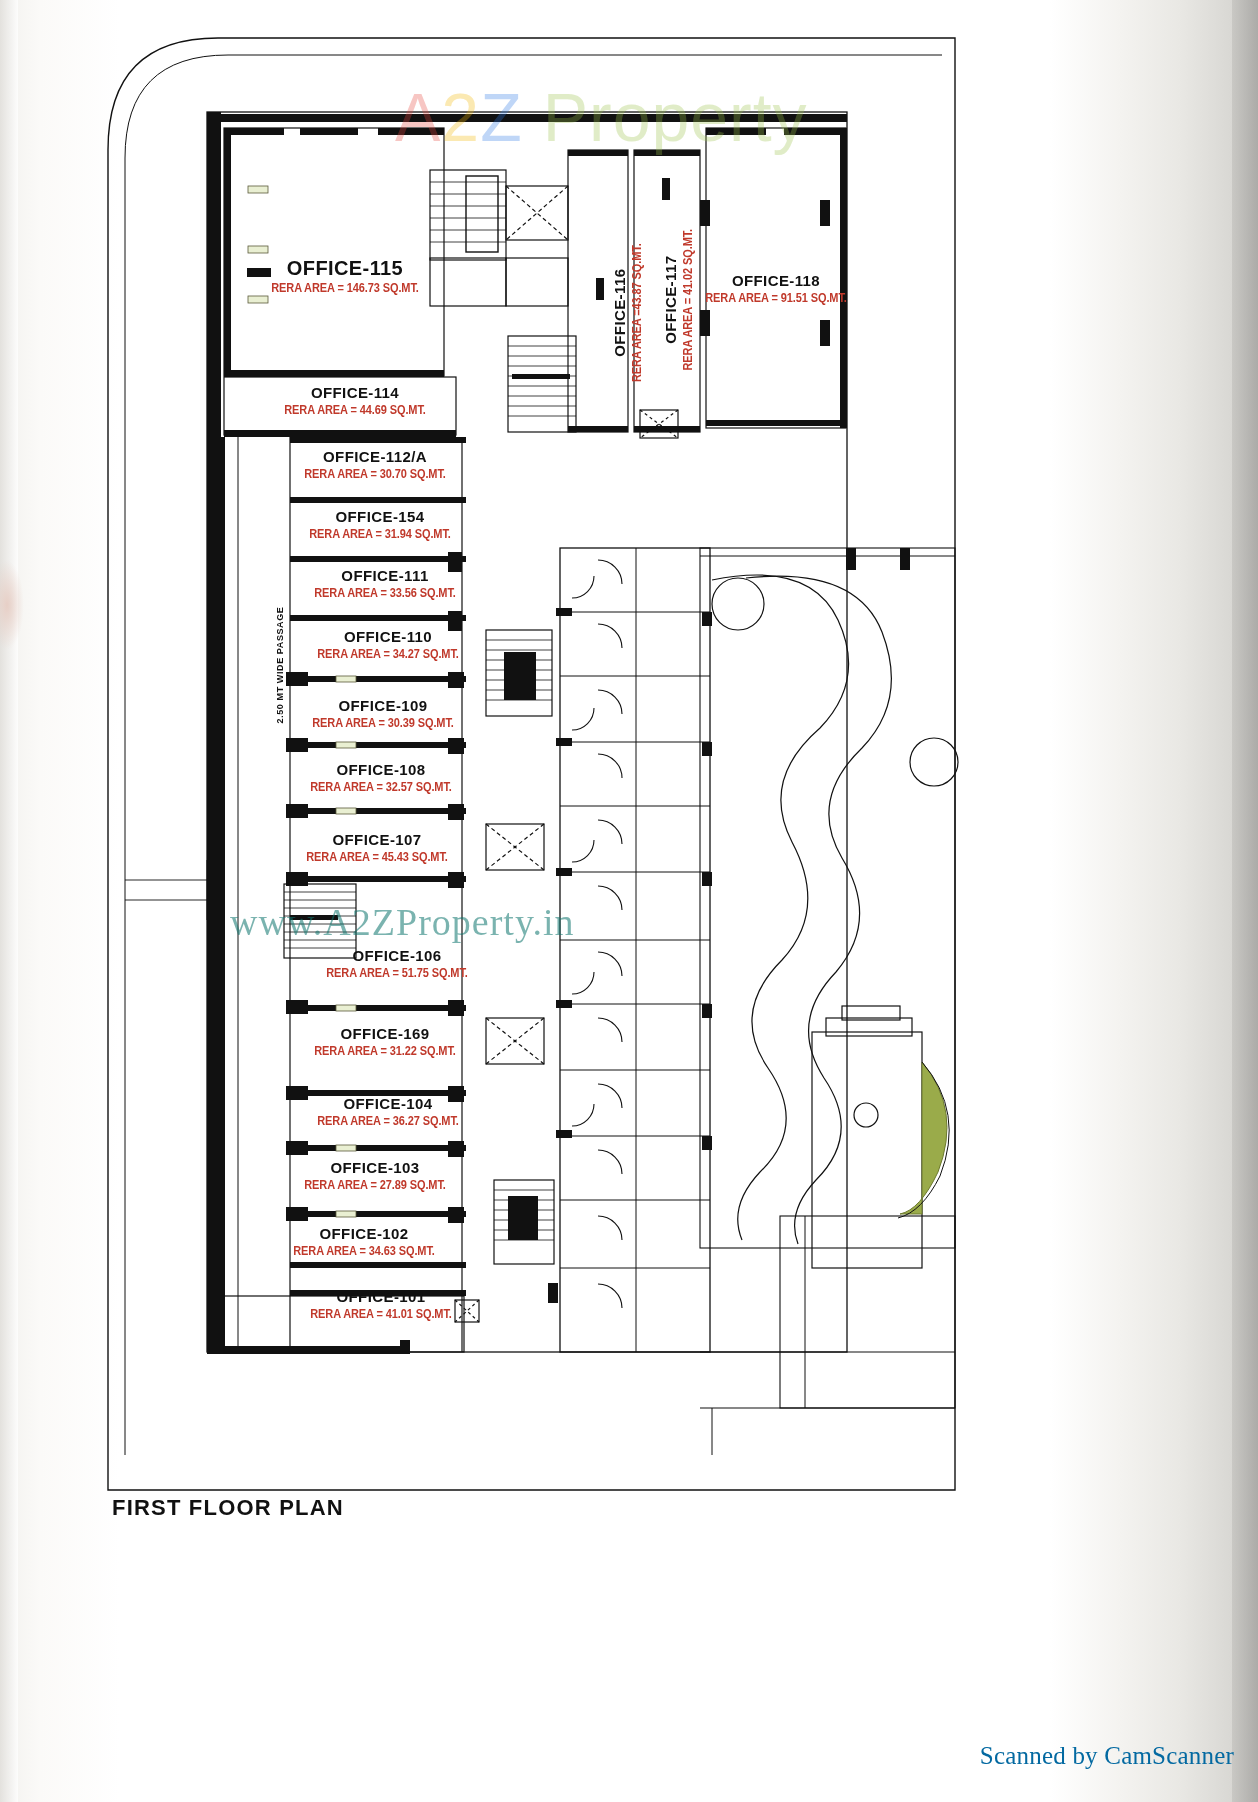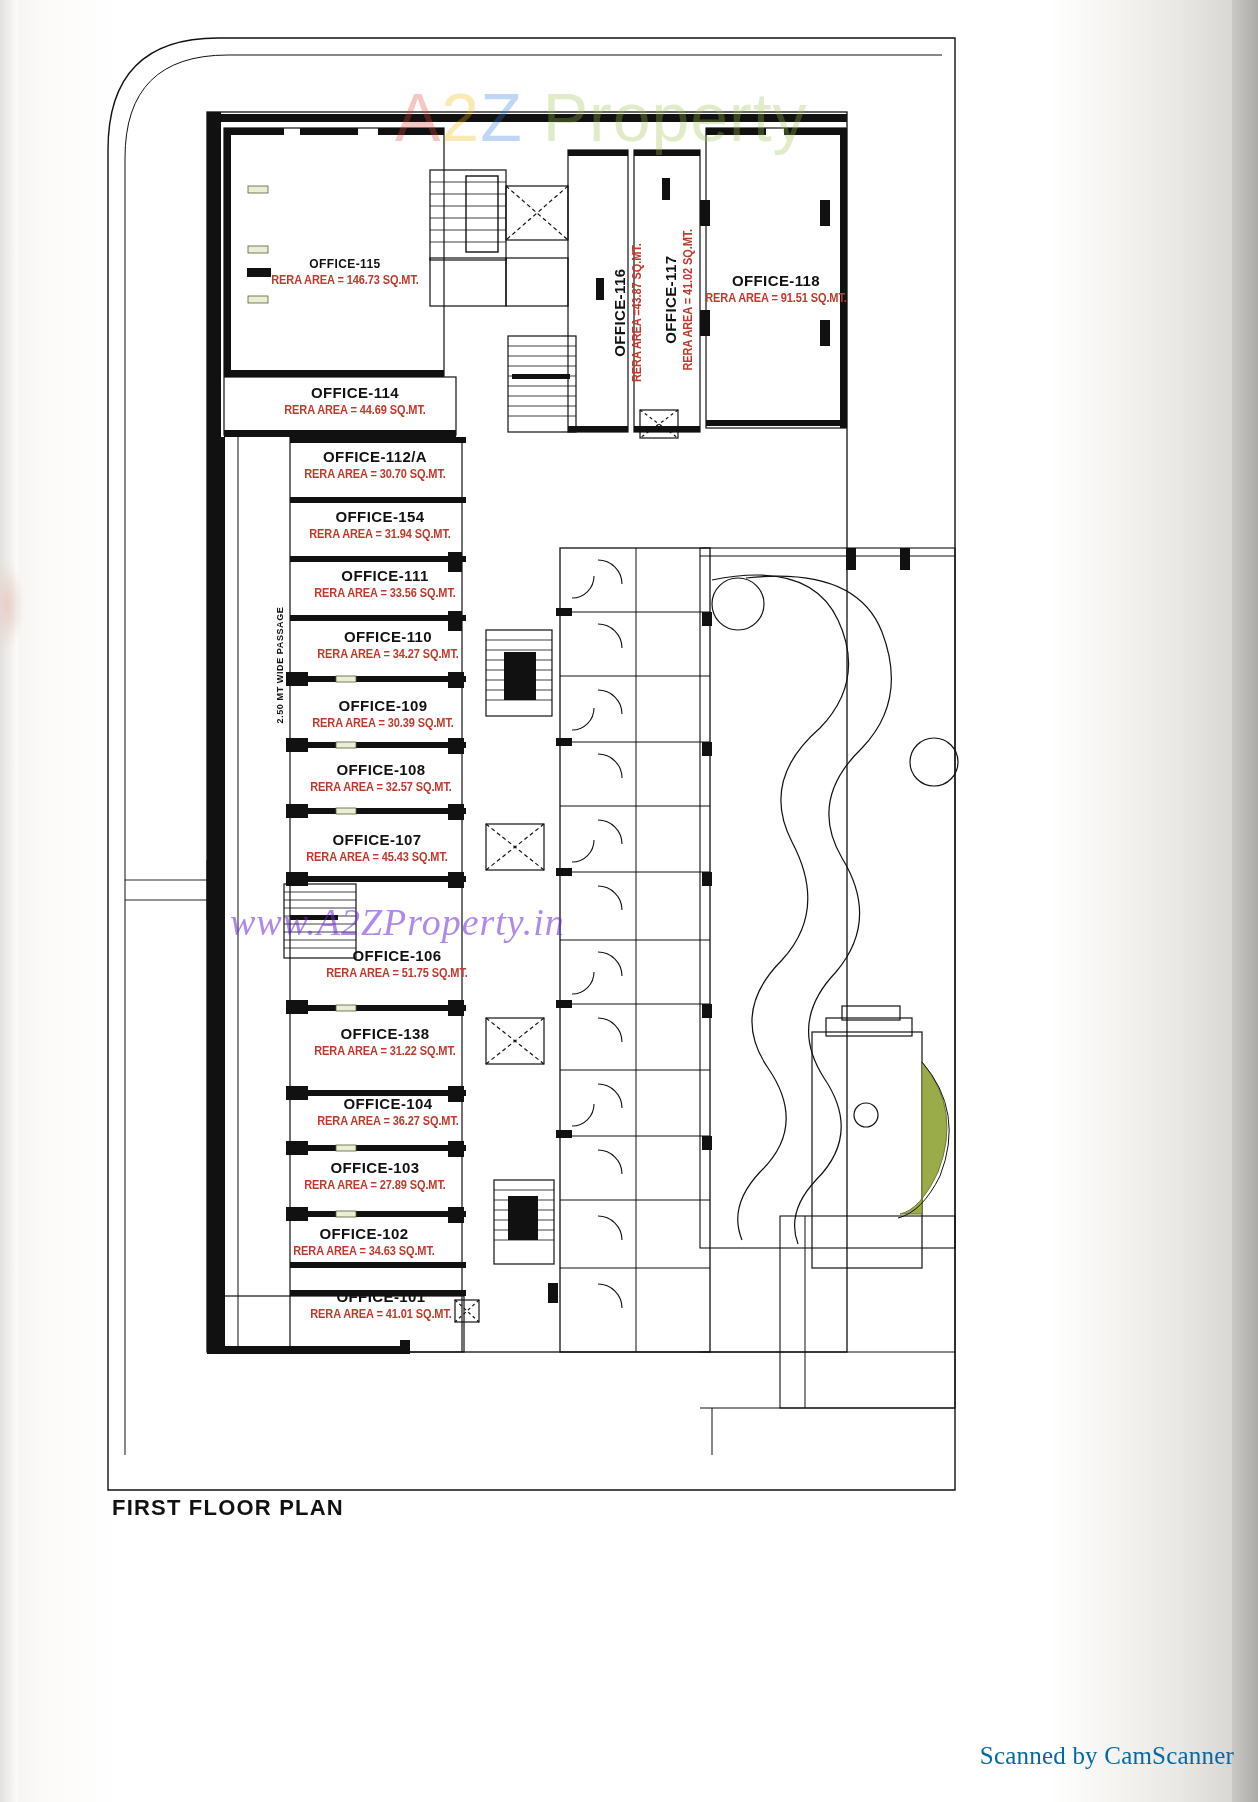--- a/index.html
+++ b/index.html
@@ -22,32 +22,32 @@
 
   
   .wm-top{position:absolute;left:395px;top:78px;font-size:68px;font-weight:normal;
           letter-spacing:1px;font-family:"Liberation Sans",sans-serif;
           white-space:nowrap;opacity:.30;}
   .wm-top .a{color:#e8453c;}
   .wm-top .two{color:#f2b705;}
   .wm-top .z{color:#2f7ae5;}
   .wm-top .prop{color:#9bc34a;}
   .wm-mid{position:absolute;left:230px;top:900px;font-size:38px;
-          color:#6d28d9;opacity:.55;white-space:nowrap;letter-spacing:1px;
-          font-family:"Liberation Serif",serif;font-style:italic;}
+          color:#0f766e;opacity:.55;white-space:nowrap;letter-spacing:1px;
+          font-family:"Liberation Serif",serif;}
 
   
   .office-label{position:absolute;text-align:center;white-space:nowrap;}
   .office-label .name{font-size:15px;font-weight:bold;color:#111;
         font-family:"Liberation Sans",sans-serif;letter-spacing:.4px;line-height:1.05;}
   .office-label .area{font-size:11px;font-weight:bold;color:#c0392b;
         font-family:"Liberation Sans",sans-serif;letter-spacing:-.1px;
         line-height:1.15;margin-top:1px;
         transform:scaleY(1.18);transform-origin:top center;}
-  .office-label.big .name{font-size:12px;}
+  .office-label.big .name{font-size:20px;}
 
   .rot{transform:rotate(-90deg);transform-origin:center center;}
 
   .passage-label{position:absolute;font-size:9px;font-weight:bold;color:#111;
         letter-spacing:.6px;white-space:nowrap;
         transform:rotate(-90deg);transform-origin:center center;}
 
   
   #plan-title{position:absolute;left:112px;top:1495px;font-size:22px;
         font-weight:bold;color:#111;letter-spacing:1.2px;}
@@ -398,21 +398,21 @@
   <div class="name">OFFICE-107</div>
   <div class="area">RERA AREA = 45.43 SQ.MT.</div>
 </div>
 
 <div class="office-label" style="left:297px;top:948px;width:200px;">
   <div class="name">OFFICE-106</div>
   <div class="area">RERA AREA = 51.75 SQ.MT.</div>
 </div>
 
 <div class="office-label" style="left:285px;top:1026px;width:200px;">
-  <div class="name">OFFICE-138</div>
+  <div class="name">OFFICE-169</div>
   <div class="area">RERA AREA = 31.22 SQ.MT.</div>
 </div>
 
 <div class="office-label" style="left:288px;top:1096px;width:200px;">
   <div class="name">OFFICE-104</div>
   <div class="area">RERA AREA = 36.27 SQ.MT.</div>
 </div>
 
 <div class="office-label" style="left:275px;top:1160px;width:200px;">
   <div class="name">OFFICE-103</div>

